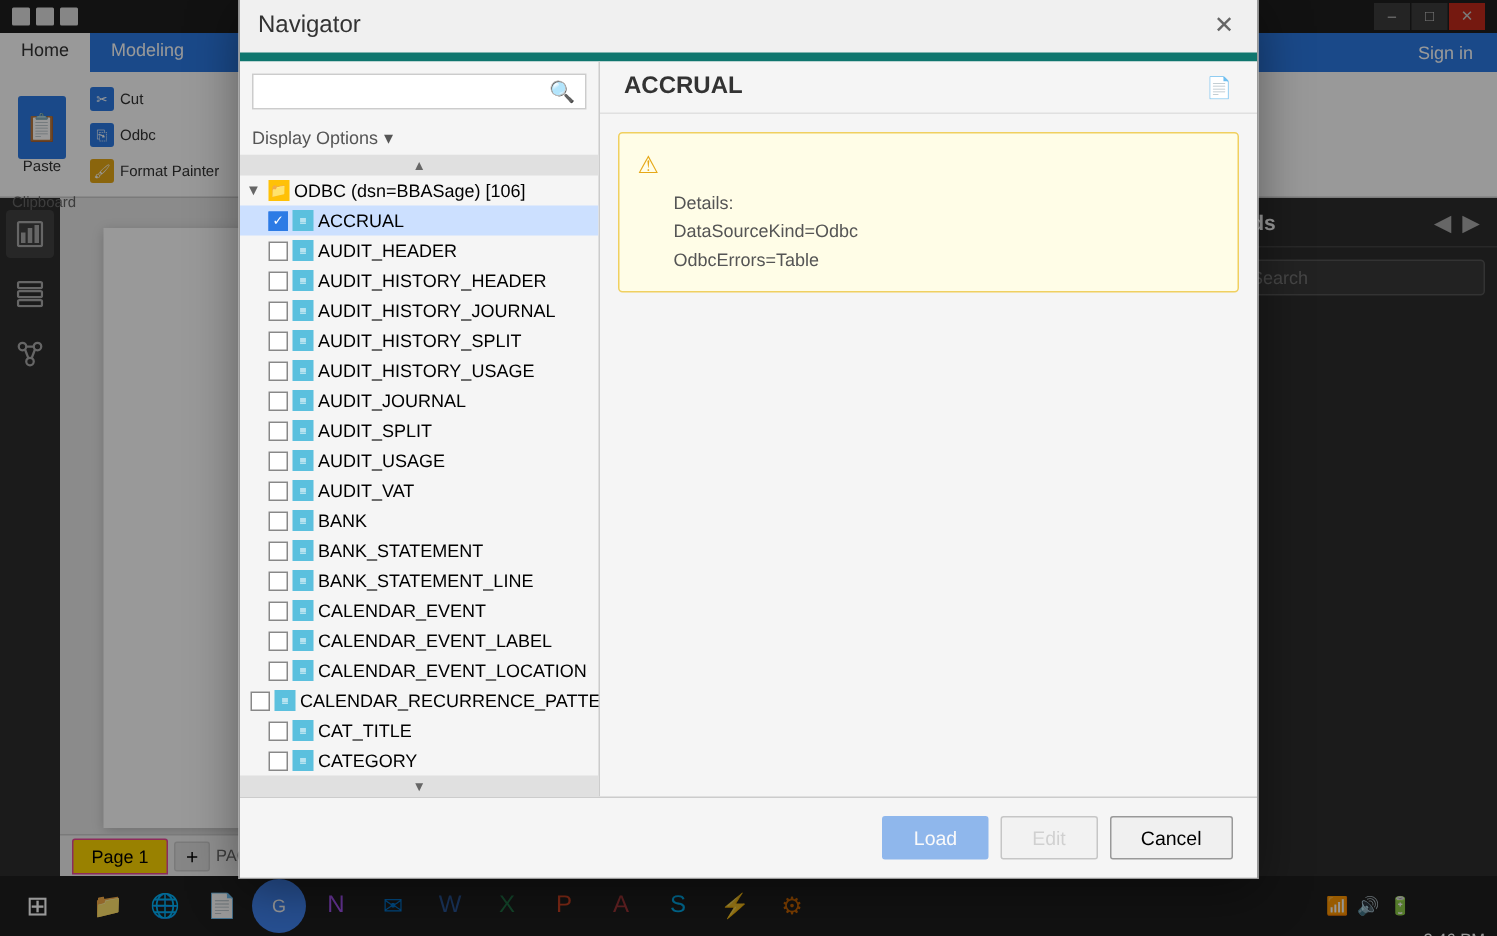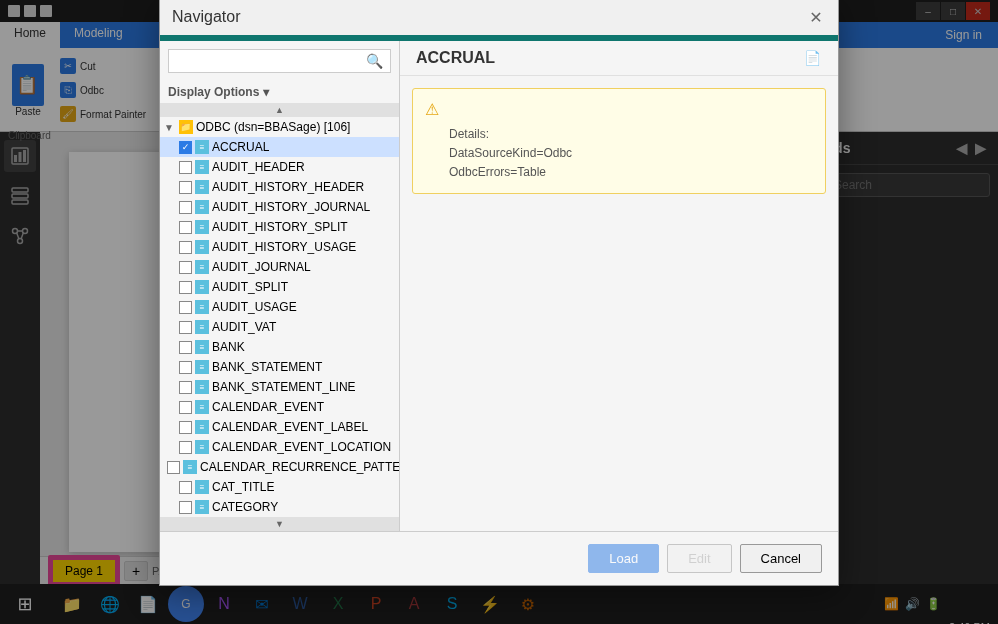--- a/index.html
+++ b/index.html
@@ -240,21 +240,21 @@
       display: flex;
       align-items: center;
       padding: 0 8px;
       gap: 4px;
       border-top: 1px solid #ccc;
     }
     .page-tab {
       padding: 4px 12px;
       font-size: 12px;
       background: #ffd700;
-      border: 5px solid #ec4899;
+      border: 1px solid #ec4899;
       cursor: pointer;
       border-radius: 2px 2px 0 0;
     }
     .page-tab-add {
       width: 24px;
       height: 20px;
       background: #e0e0e0;
       border: 1px solid #ccc;
       display: flex;
       align-items: center;
@@ -355,21 +355,20 @@
       cursor: pointer;
     }
     .display-options {
       padding: 4px 8px;
       display: flex;
       align-items: center;
       gap: 4px;
       font-size: 12px;
       color: #555;
       cursor: pointer;
-      font-weight: bold;
     }
 
     
     .tree-container {
       flex: 1;
       overflow: hidden;
       position: relative;
     }
     .tree-item {
       display: flex;

